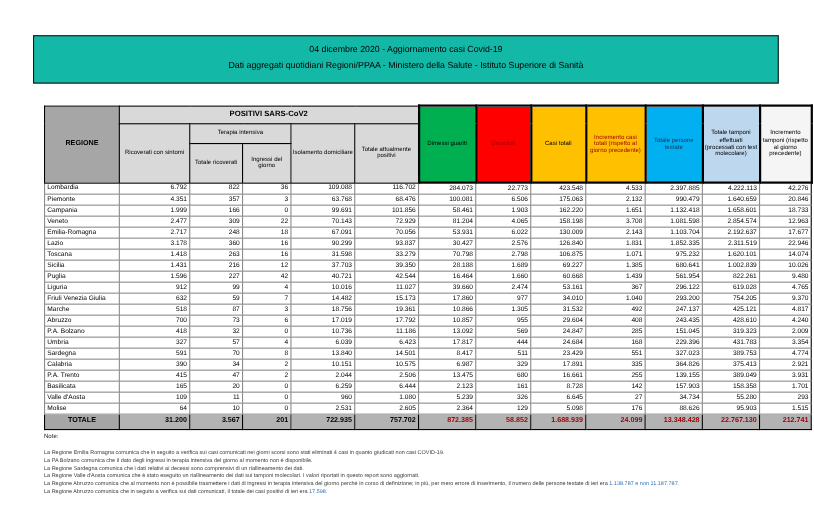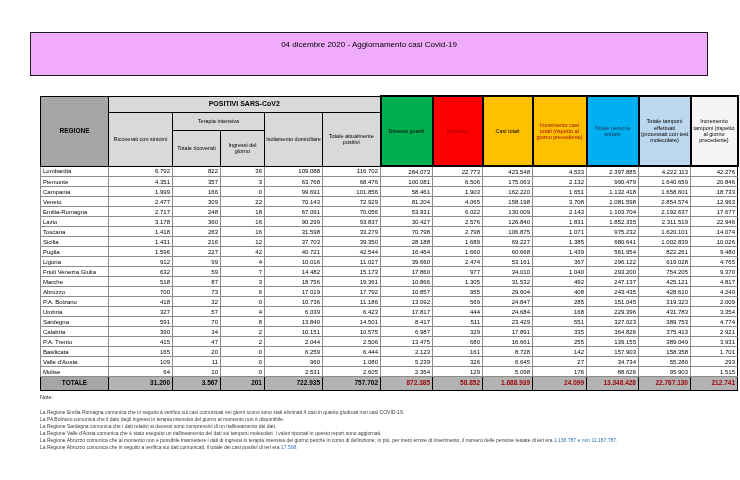--- a/index.html
+++ b/index.html
@@ -4,21 +4,21 @@
 <style>
   html,body{margin:0;padding:0;}
   body{
     width:740px;height:480px;background:#ffffff;position:relative;
     font-family:"Liberation Sans", sans-serif;color:#000;
     -webkit-font-smoothing:antialiased;
   }
   
   .header-box{
     position:absolute;left:30px;top:32px;width:676px;height:42px;
-    border:1px solid #1a1a1a;text-align:center;background:#f0abfc;
+    border:1px solid #1a1a1a;text-align:center;background:#14b8a6;
   }
   .header-box .l1{font-size:8px;margin-top:7px;}
   .header-box .l2{font-size:8px;margin-top:6px;}
   
   table.covid{
     position:absolute;left:40px;top:95px;width:697px;
     border-collapse:collapse;table-layout:fixed;
     border:1.5px solid #000;
   }
   th,td{overflow:hidden;}
@@ -62,20 +62,21 @@
   .notes .ntitle{font-size:5.5px;color:#222;}
   .notes ul{list-style:none;margin:9px 0 0 0;padding:0;}
   .notes li{font-size:5px;line-height:7px;color:#3b3b3b;white-space:nowrap;overflow:hidden;}
   .notes li .blue{color:#2e75b6;}
 </style>
 </head>
 <body>
 
 <div class="header-box">
   <div class="l1">04 dicembre 2020 - Aggiornamento casi Covid-19</div>
+  <div class="l2">Dati aggregati quotidiani Regioni/PPAA - Ministero della Salute - Istituto Superiore di Sanità</div>
 </div>
 
 <table class="covid">
   <colgroup>
     <col style="width:68px">
       <col style="width:64px">
       <col style="width:48px">
       <col style="width:44px">
     <col style="width:58px">
       <col style="width:58px">

